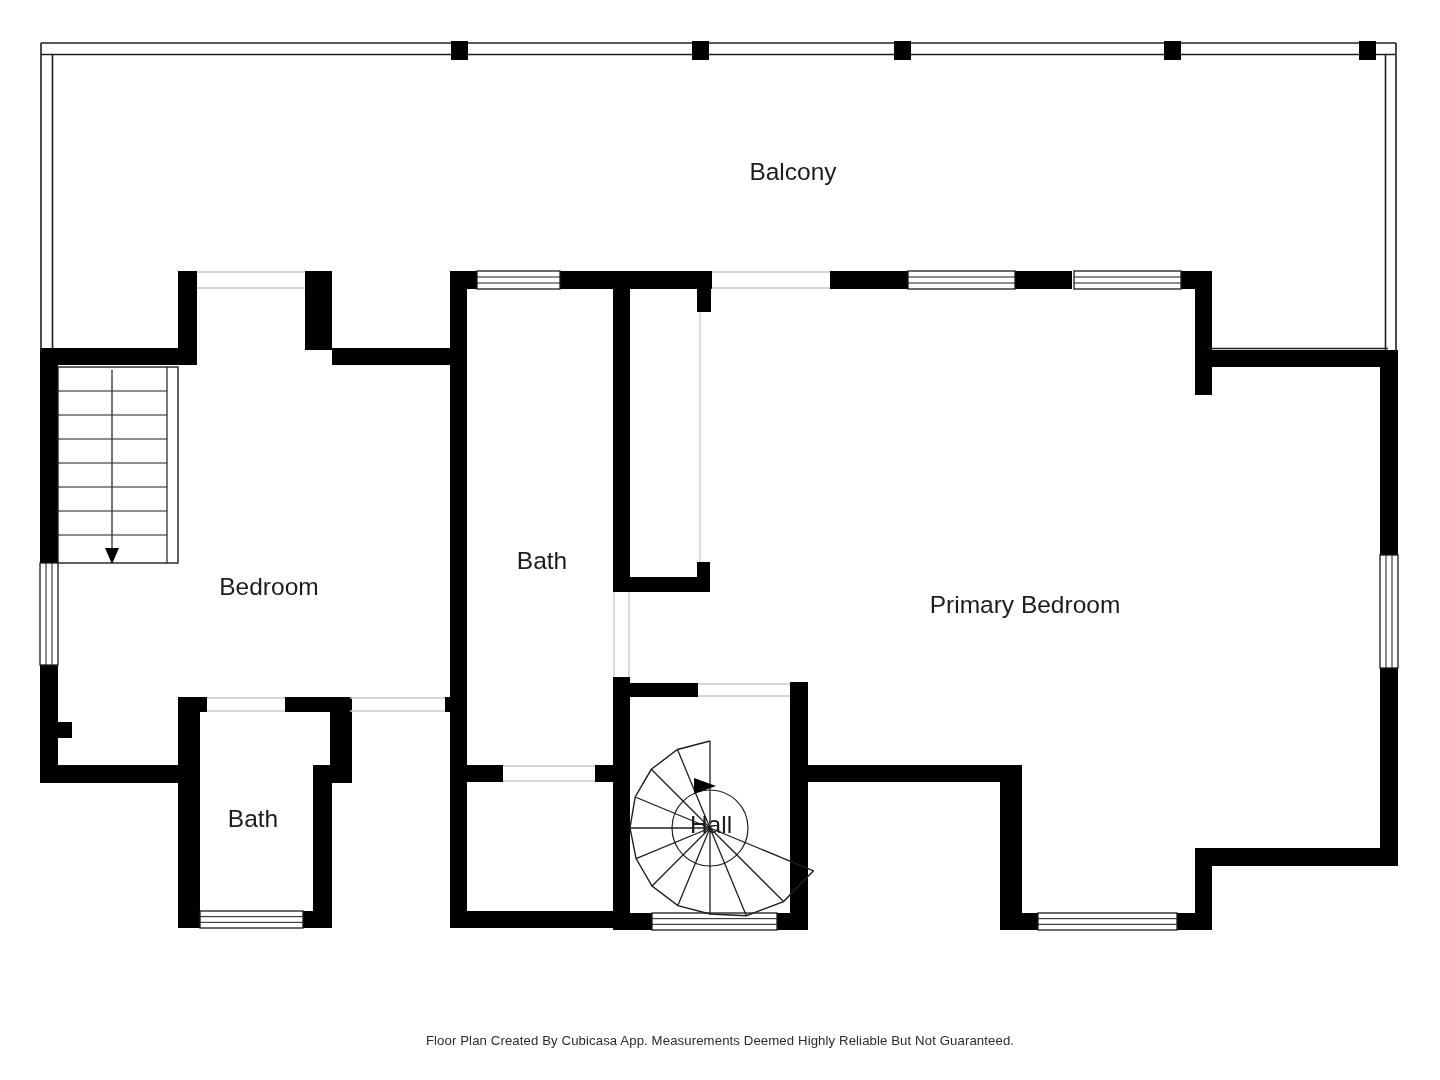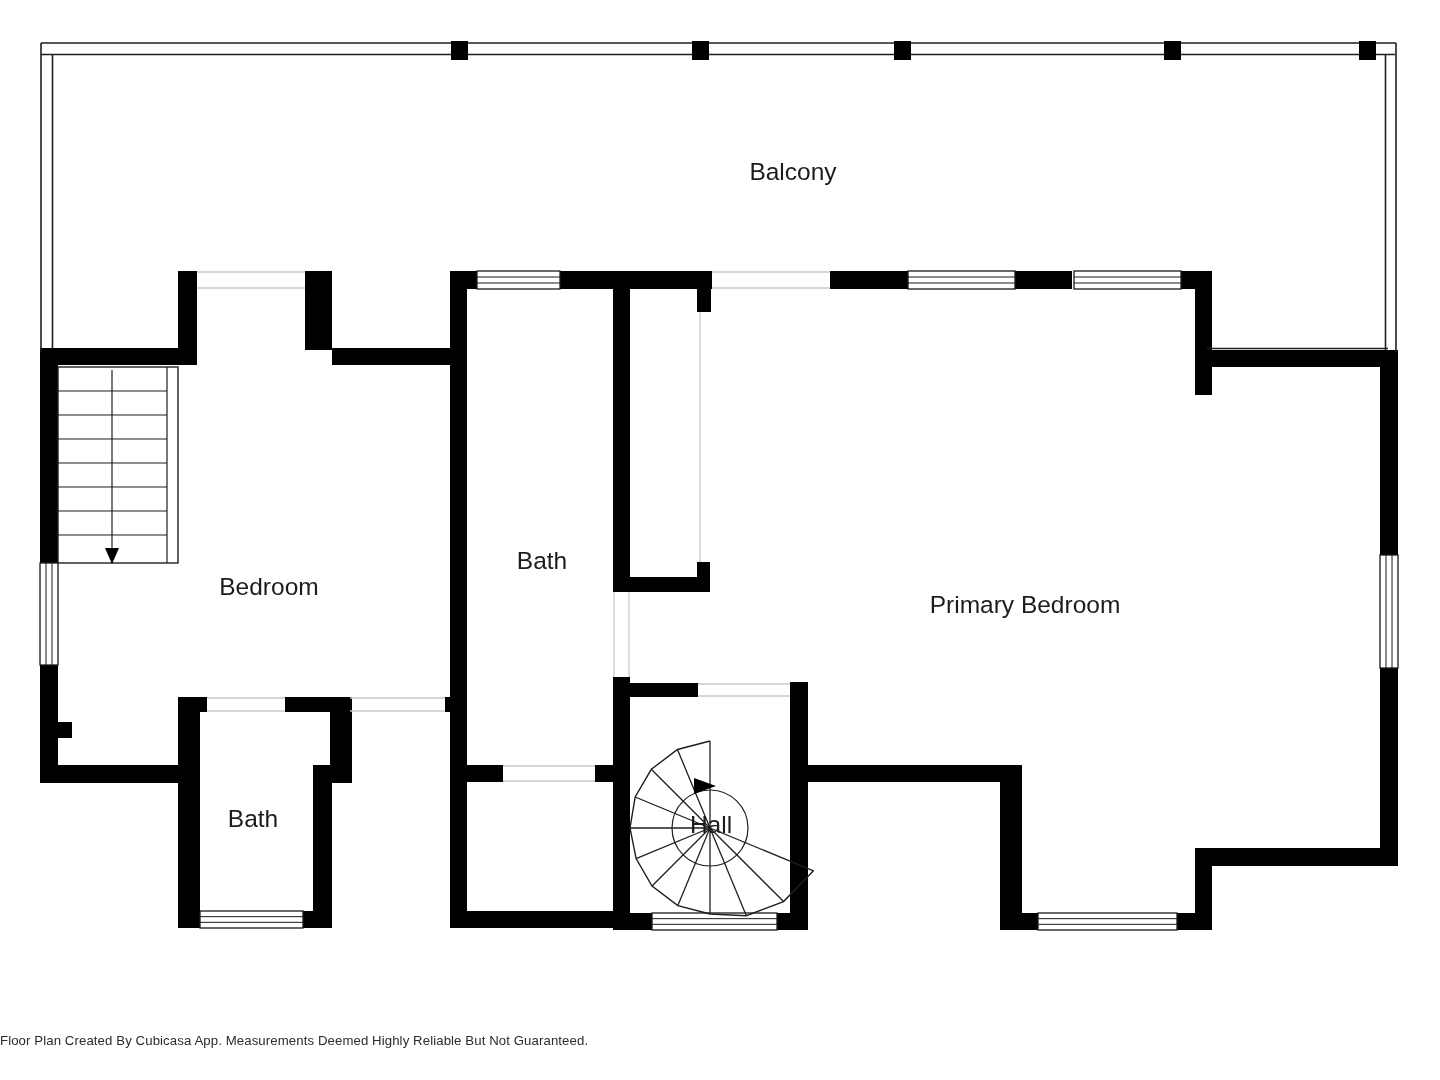--- a/index.html
+++ b/index.html
@@ -1,19 +1,19 @@
 <!DOCTYPE html>
 <html><head>
 <meta charset="utf-8">
 <style>
   html,body{margin:0;padding:0;background:#ffffff;}
   #screen{position:relative;width:1440px;height:1080px;background:#ffffff;overflow:hidden;
           font-family:"Liberation Sans","DejaVu Sans",sans-serif;border-radius:18px;}
   #plan-svg{position:absolute;left:0;top:0;}
-  #footer-note{position:absolute;left:0;top:1033px;width:1440px;text-align:left;
+  #footer-note{position:absolute;left:0;top:1033px;width:1440px;text-align:center;
                font-size:13.2px;letter-spacing:0.1px;}
 </style>
 </head>
 <body>
 
 <div id="screen">
   <svg id="plan-svg" width="1440" height="1080" viewBox="0 0 1440 1080">
       <rect x="450" y="271" width="27" height="18" fill="#000000"></rect>
       <rect x="560" y="271" width="152" height="18" fill="#000000"></rect>
       <rect x="830" y="271" width="78" height="18" fill="#000000"></rect>

